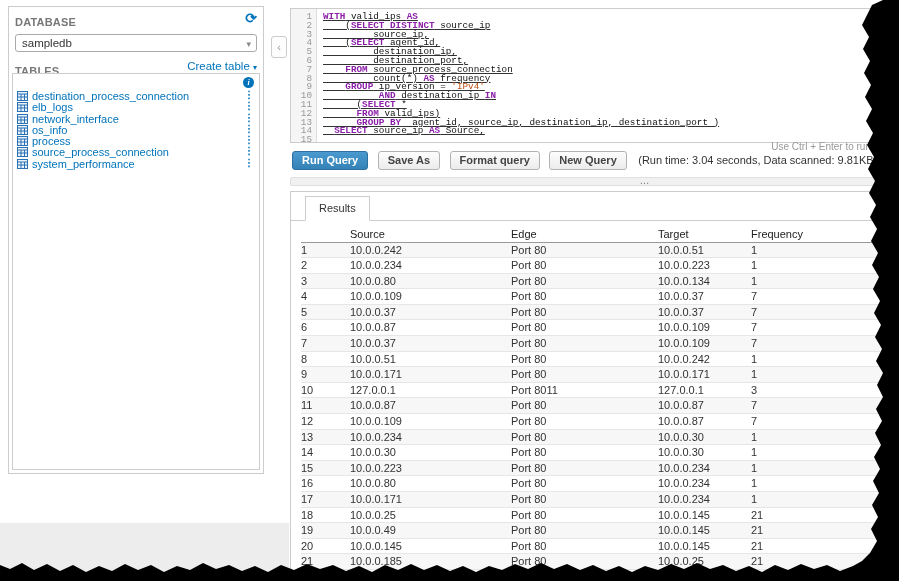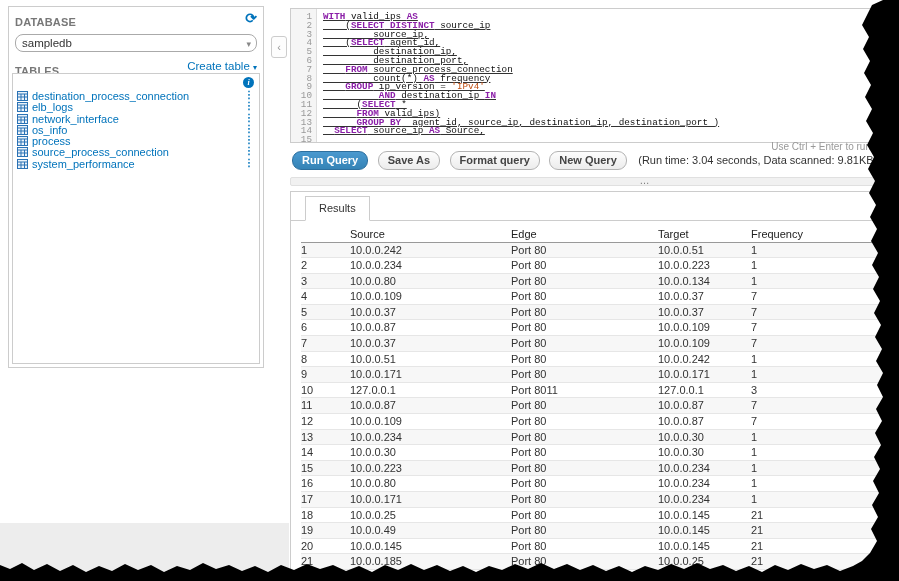--- a/index.html
+++ b/index.html
@@ -3,28 +3,28 @@
 <meta charset="utf-8">
 <style>
   * { box-sizing: border-box; }
   html,body { margin:0; padding:0; }
   body {
     width:899px; height:581px; position:relative; overflow:hidden;
     background:#fff; font-family:"Liberation Sans", sans-serif; color:#333;
   }
 
   
-  .sidebar { position:absolute; left:8px; top:6px; width:256px; height:362px;
+  .sidebar { position:absolute; left:8px; top:6px; width:256px; height:468px;
     border:1px solid #ccc; background:#fff; }
   .sb-row { position:relative; }
   .sb-heading { font-size:11px; font-weight:bold; color:#777; letter-spacing:.2px; }
   .db-row { margin:5px 6px 0 6px; }
   .refresh-ic { position:absolute; right:0; top:-2px; color:#0073bb; font-size:14px;
     font-weight:bold; cursor:pointer; }
-  .db-select { margin:4px 6px 0 6px; height:18px; border:1px solid #aaa; border-radius:8px;
+  .db-select { margin:4px 6px 0 6px; height:18px; border:1px solid #aaa; border-radius:3px;
     background:#fff; position:relative; font-size:11.5px; line-height:16px; padding-left:6px; }
   .db-select .arr { position:absolute; right:5px; top:1px; color:#888; font-size:9px; }
   .tables-row { margin:9px 6px 0 6px; }
   .create-tbl { position:absolute; right:0; top:-1px; color:#0073bb; font-size:11.5px; cursor:pointer; }
   .create-tbl .arr { font-size:8px; }
   .filter-input { display:block; margin:6px 6px 0 6px; width:242px; height:16px;
     border:1px solid #bbb; border-radius:2px; font-size:11px; padding:0 5px;
     font-family:"Liberation Sans",sans-serif; color:#333; }
   .filter-input::placeholder { color:#999; }
   .list-box { position:absolute; left:3px; right:3px; top:66px; bottom:3px;
@@ -56,21 +56,21 @@
   .code-line { height:8.8px; line-height:8.8px; font-family:"Liberation Mono",monospace;
     font-size:9.3px; white-space:pre; color:#111; padding-left:5px; }
   .kw { color:#8b1fa8; font-weight:bold; }
   .str { color:#bf4f12; }
 
   .run-hint { position:absolute; right:28px; top:142px; font-size:10px; line-height:10px; color:#999; }
 
   
   .toolbar { position:absolute; left:292px; top:150px; white-space:nowrap; }
   .btn { display:inline-block; font-size:11px; font-weight:bold; padding:2px 9px 3px;
-    border:1px solid #b3b3b3; border-radius:9px; background:linear-gradient(#fdfdfd,#ececec);
+    border:1px solid #b3b3b3; border-radius:3px; background:linear-gradient(#fdfdfd,#ececec);
     color:#444; margin-right:5px; cursor:pointer; }
   .btn-primary { background:linear-gradient(#4a99cf,#3583b6); border-color:#2d6f9e; color:#fff; }
   .query-stats { display:inline-block; font-size:11px; font-weight:normal; color:#333; margin-left:2px; }
 
   
   .splitter { position:absolute; left:290px; top:177px; width:609px; height:9px;
     background:#f1f1f1; border:1px solid #e0e0e0; border-radius:2px; text-align:center;
     line-height:5px; color:#777; font-size:10px; cursor:row-resize; padding-left:100px; }
 
   

